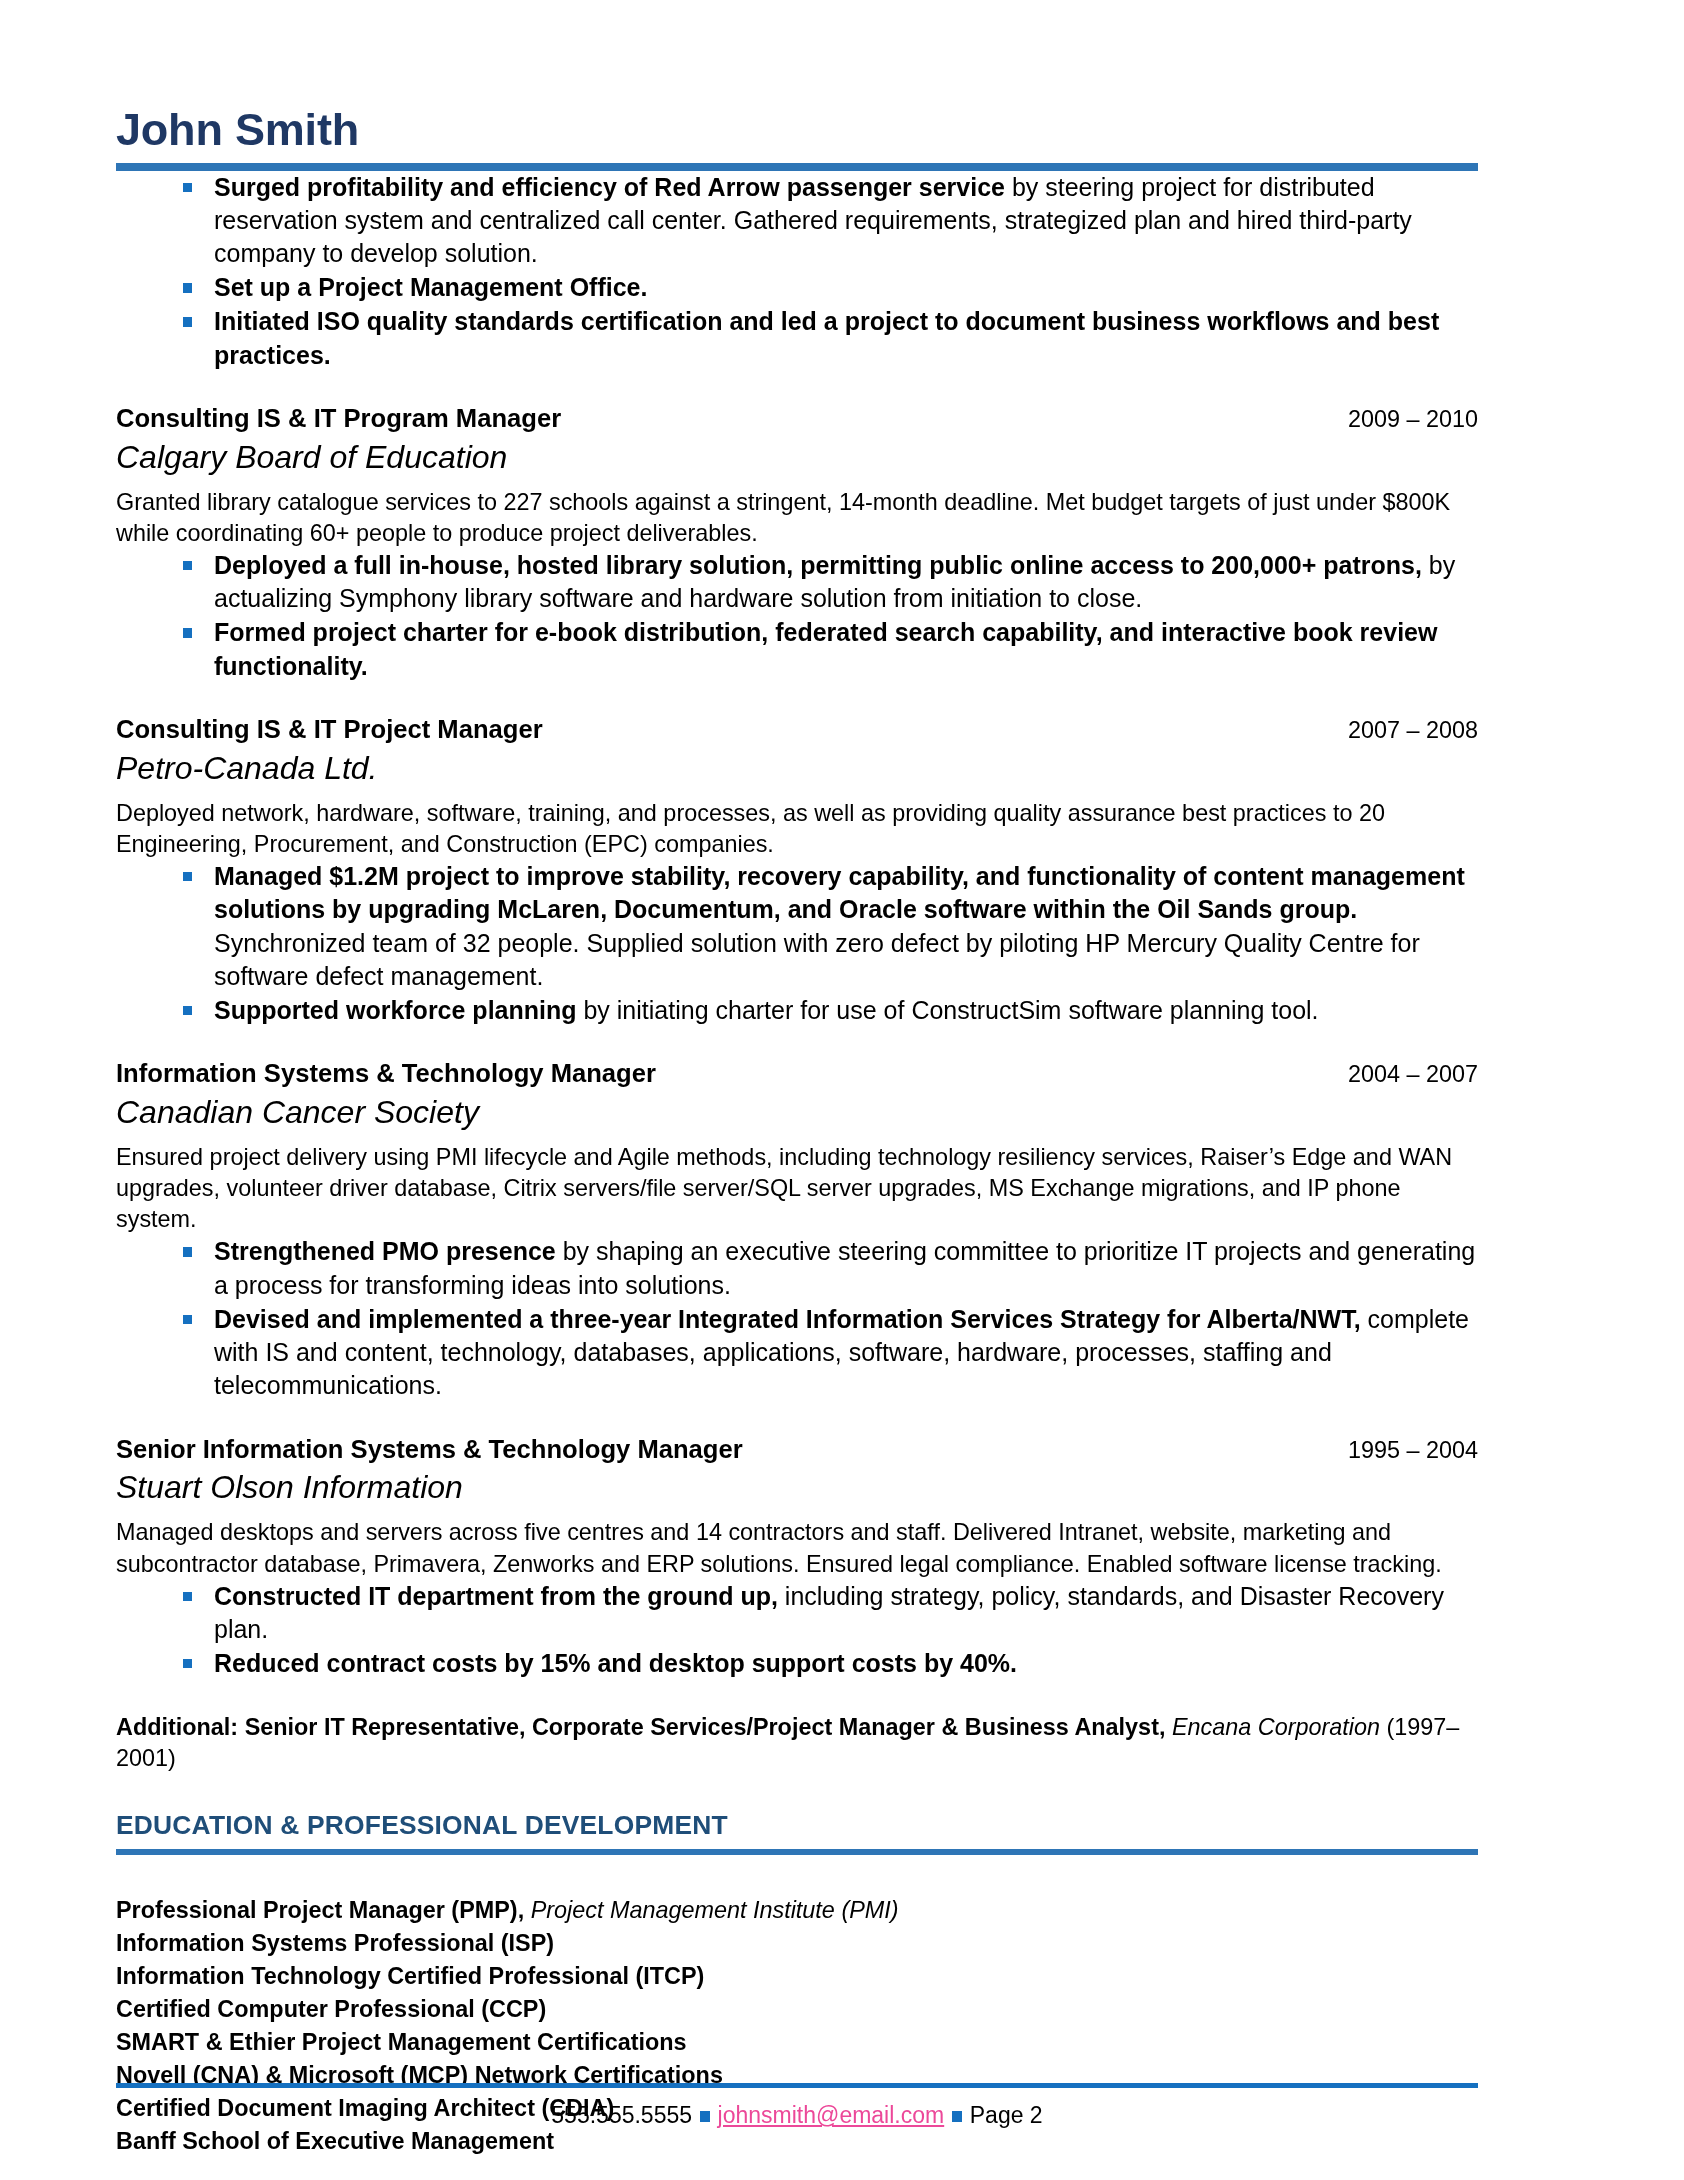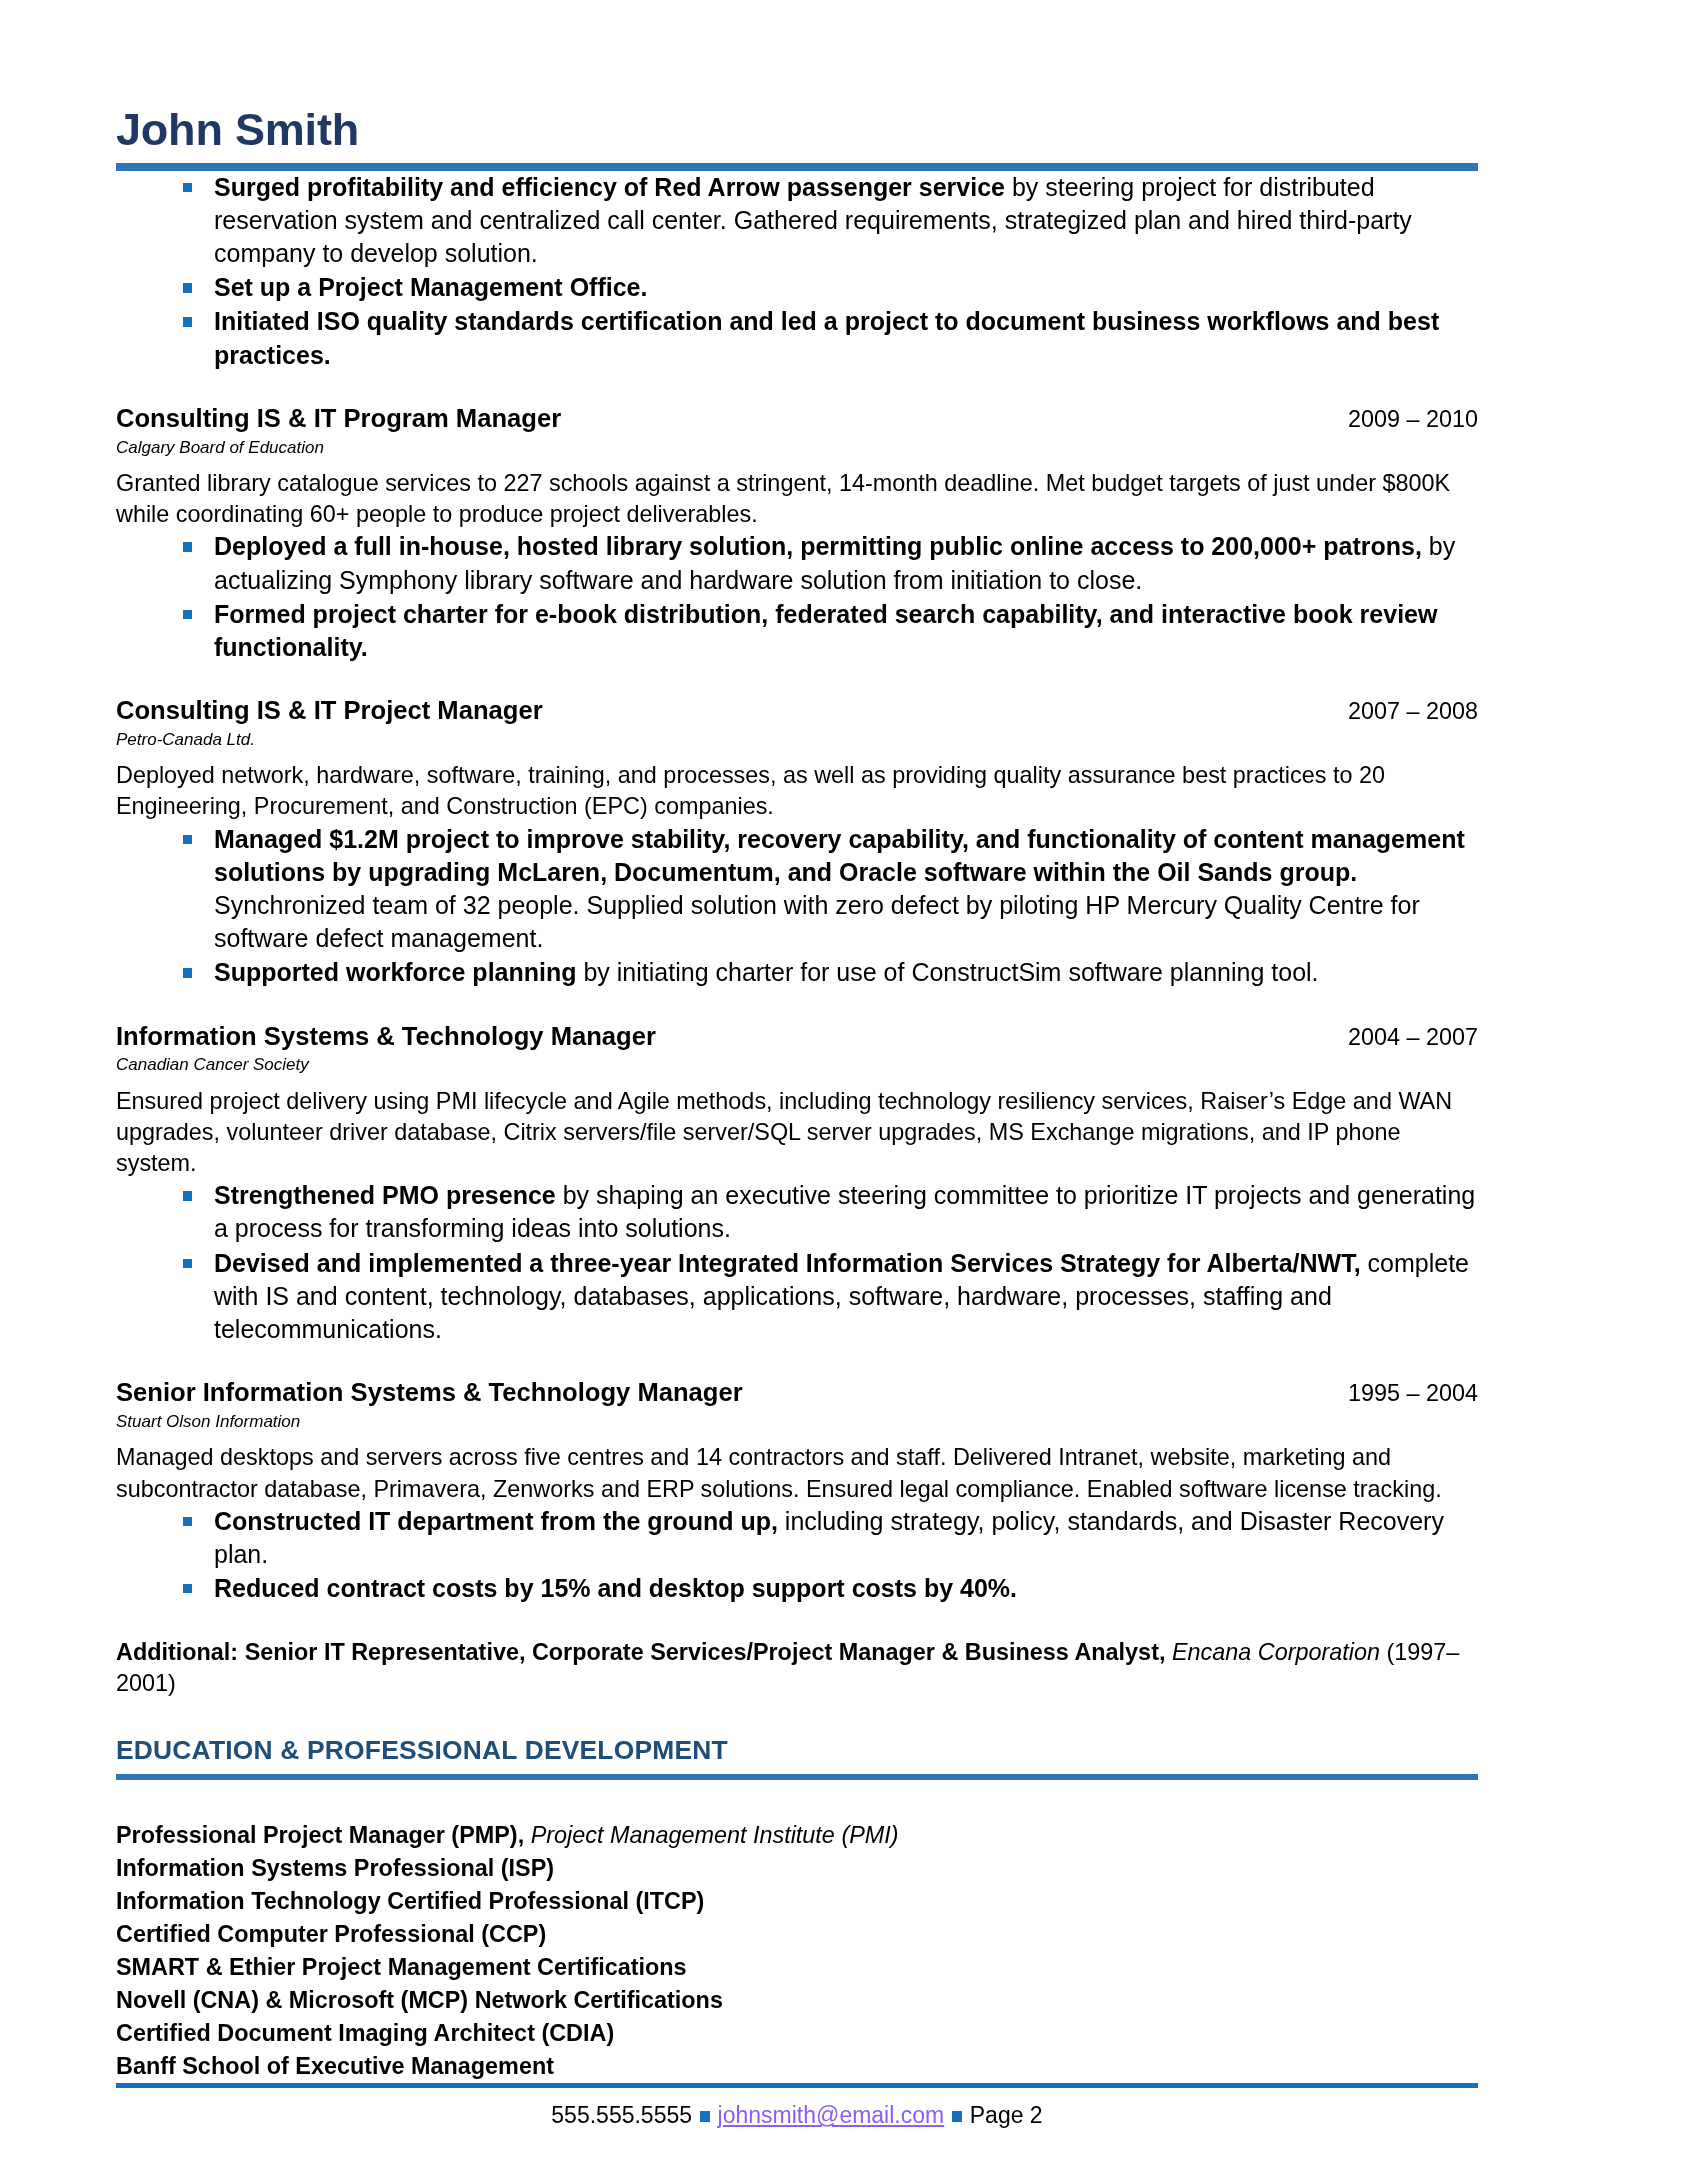--- a/index.html
+++ b/index.html
@@ -84,21 +84,21 @@
     color: #000000;
     line-height: 1.25;
   }
   .job-dates {
     font-size: 23.4px;
     color: #000000;
     line-height: 1.25;
     white-space: nowrap;
   }
   .job-company {
-    font-size: 17px;
+    font-size: 32px;
     font-style: italic;
     margin-top: 1.7px;
     line-height: 1.25;
   }
   .job-summary {
     margin-top: 10.2px;
     font-size: 23.4px;
     line-height: 1.33;
   }
   .job-bullets {
@@ -165,21 +165,21 @@
   }
   .footer-sep {
     display: inline-block;
     width: 10.2px;
     height: 10.2px;
     background: #1570C0;
     margin: 0 7.7px 1.7px 7.7px;
     vertical-align: middle;
   }
   .footer-email {
-    color: #8b5cf6;
+    color: #ec4899;
   }
 </style>
 </head>
 <body>
 
 <div class="page">
 
   <div class="header">
     <div class="name-title">John Smith</div>
     <div class="name-rule"></div>

